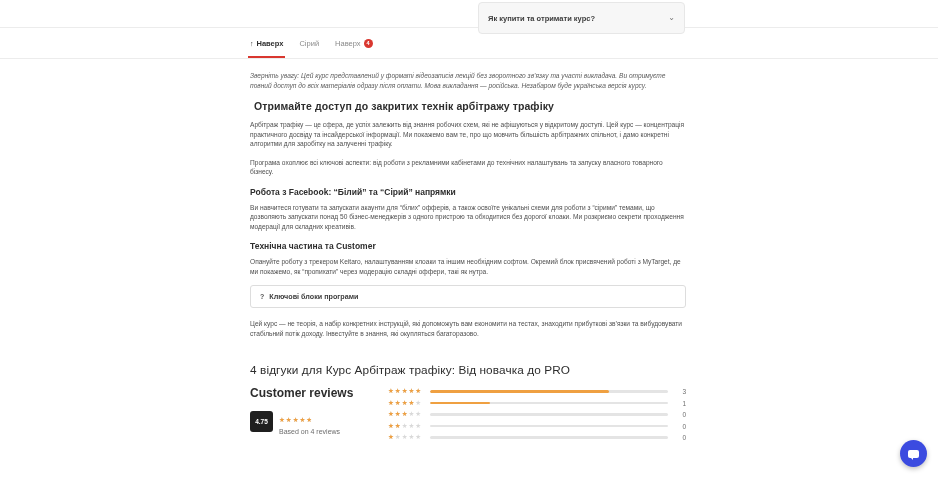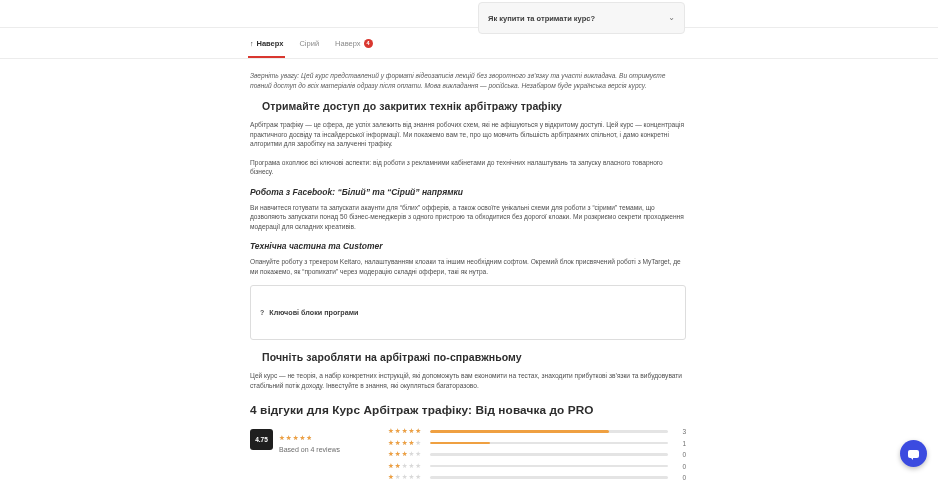--- a/index.html
+++ b/index.html
@@ -24,30 +24,30 @@
   .tab.active::after { content:""; position:absolute; left:-2px; right:-2px; bottom:0;
     height:2px; background:var(--accent-red,#d9372f); }
   .tab .arrow { font-size:7px; }
   .badge { background:var(--accent-red,#d9372f); color:#fff; width:9px; height:9px;
     border-radius:50%; display:inline-flex; align-items:center; justify-content:center;
     font-size:5.5px; font-weight:bold; }
 
   
   .content { padding:12px 252px 0 250px; }
   .notice { font-size:6.6px; line-height:10px; font-style:italic; color:#5a5a5a; margin-bottom:6px; }
-  .h-lg { font-size:10.5px; font-weight:bold; color:#2d2d2d; margin:9px 12px 8px; letter-spacing:.1px; }
-  .h-md { font-size:8.5px; font-weight:bold; color:#2d2d2d; margin:10px 0 6px;font-style:italic; }
+  .h-lg { font-size:10.5px; font-weight:bold; color:#2d2d2d; margin:9px 4px 8px; letter-spacing:.1px; }
+  .h-md { font-size:8.5px; font-weight:bold; color:#2d2d2d; margin:10px 0 6px; }
   .para { font-size:6.6px; line-height:9.5px; color:#4f4f4f; margin-bottom:9px; }
-  .accordion { border:1px solid #ddd; border-radius:3px; padding:22px 9px; margin:4px 0 11px;
+  .accordion { border:1px solid #ddd; border-radius:3px; padding:6px 9px; margin:4px 0 11px;
     display:flex; align-items:center; gap:5px; cursor:pointer; }
   .accordion .q { font-size:7px; color:#555; font-weight:bold; }
   .accordion .acc-lbl { font-size:7.2px; font-weight:bold; color:#3c3c3c; }
 
   
-  .reviews-heading { font-size:11.8px; font-weight:bold; color:#2d2d2d; margin:13px 0 9px; letter-spacing:.1px; }
+  .reviews-heading { font-size:11.8px; font-weight:normal; color:#2d2d2d; margin:25px 0 9px; letter-spacing:.1px; }
   .reviews-flex { display:flex; align-items:flex-start; }
   .reviews-left { width:138px; flex:none; }
   .cr-title { font-size:12px; font-weight:bold; color:#2d2d2d; margin-bottom:8px; }
   .avg-row { display:flex; align-items:center; gap:6px; }
   .avg-badge { background:#1f1f1f; color:#fff; font-size:6.5px; font-weight:bold;
     width:23px; height:21px; border-radius:3px; display:flex; align-items:center; justify-content:center; }
   .avg-meta { display:flex; flex-direction:column; gap:2px; }
   .based-on { font-size:7px; color:#6d6d6d; }
 
   .stars { position:relative; display:inline-block; font-size:6.5px; letter-spacing:1px;
@@ -107,27 +107,27 @@
   <p class="para">Ви навчитеся готувати та запускати акаунти для “білих” офферів, а також освоїте унікальні схеми для роботи з “сірими” темами, що дозволяють запускати понад 50 бізнес-менеджерів з одного пристрою та обходитися без дорогої клоаки. Ми розкриємо секрети проходження модерації для складних креативів.</p>
 
   <h3 class="h-md">Технічна частина та Customer</h3>
   <p class="para">Опануйте роботу з трекером Keitaro, налаштуванням клоаки та іншим необхідним софтом. Окремий блок присвячений роботі з MyTarget, де ми покажемо, як “пропихати” через модерацію складні оффери, такі як нутра.</p>
 
   <div class="accordion">
     <span class="q">?</span>
     <span class="acc-lbl">Ключові блоки програми</span>
   </div>
 
-  <h2 class="h-lg">Почніть заробляти на арбітражі по-справжньому</h2>
   <p class="para">Цей курс — не теорія, а набір конкретних інструкцій, які допоможуть вам економити на тестах, знаходити прибуткові зв’язки та вибудовувати стабільний потік доходу. Інвестуйте в знання, які окупляться багаторазово.</p>
 
   <h2 class="reviews-heading">4 відгуки для Курс Арбітраж трафіку: Від новачка до PRO</h2>
 
   <div class="reviews-flex">
     <div class="reviews-left">
+      <div class="cr-title">Customer reviews</div>
       <div class="avg-row">
         <span class="avg-badge">4.75</span>
         <span class="avg-meta">
           <span><span class="stars"><span>★★★★★</span><span class="fill" style="width: 95%;">★★★★★</span></span></span>
           <span class="based-on">Based on 4 reviews</span>
         </span>
       </div>
     </div>
     <div class="hist">
         <div class="hist-row">

